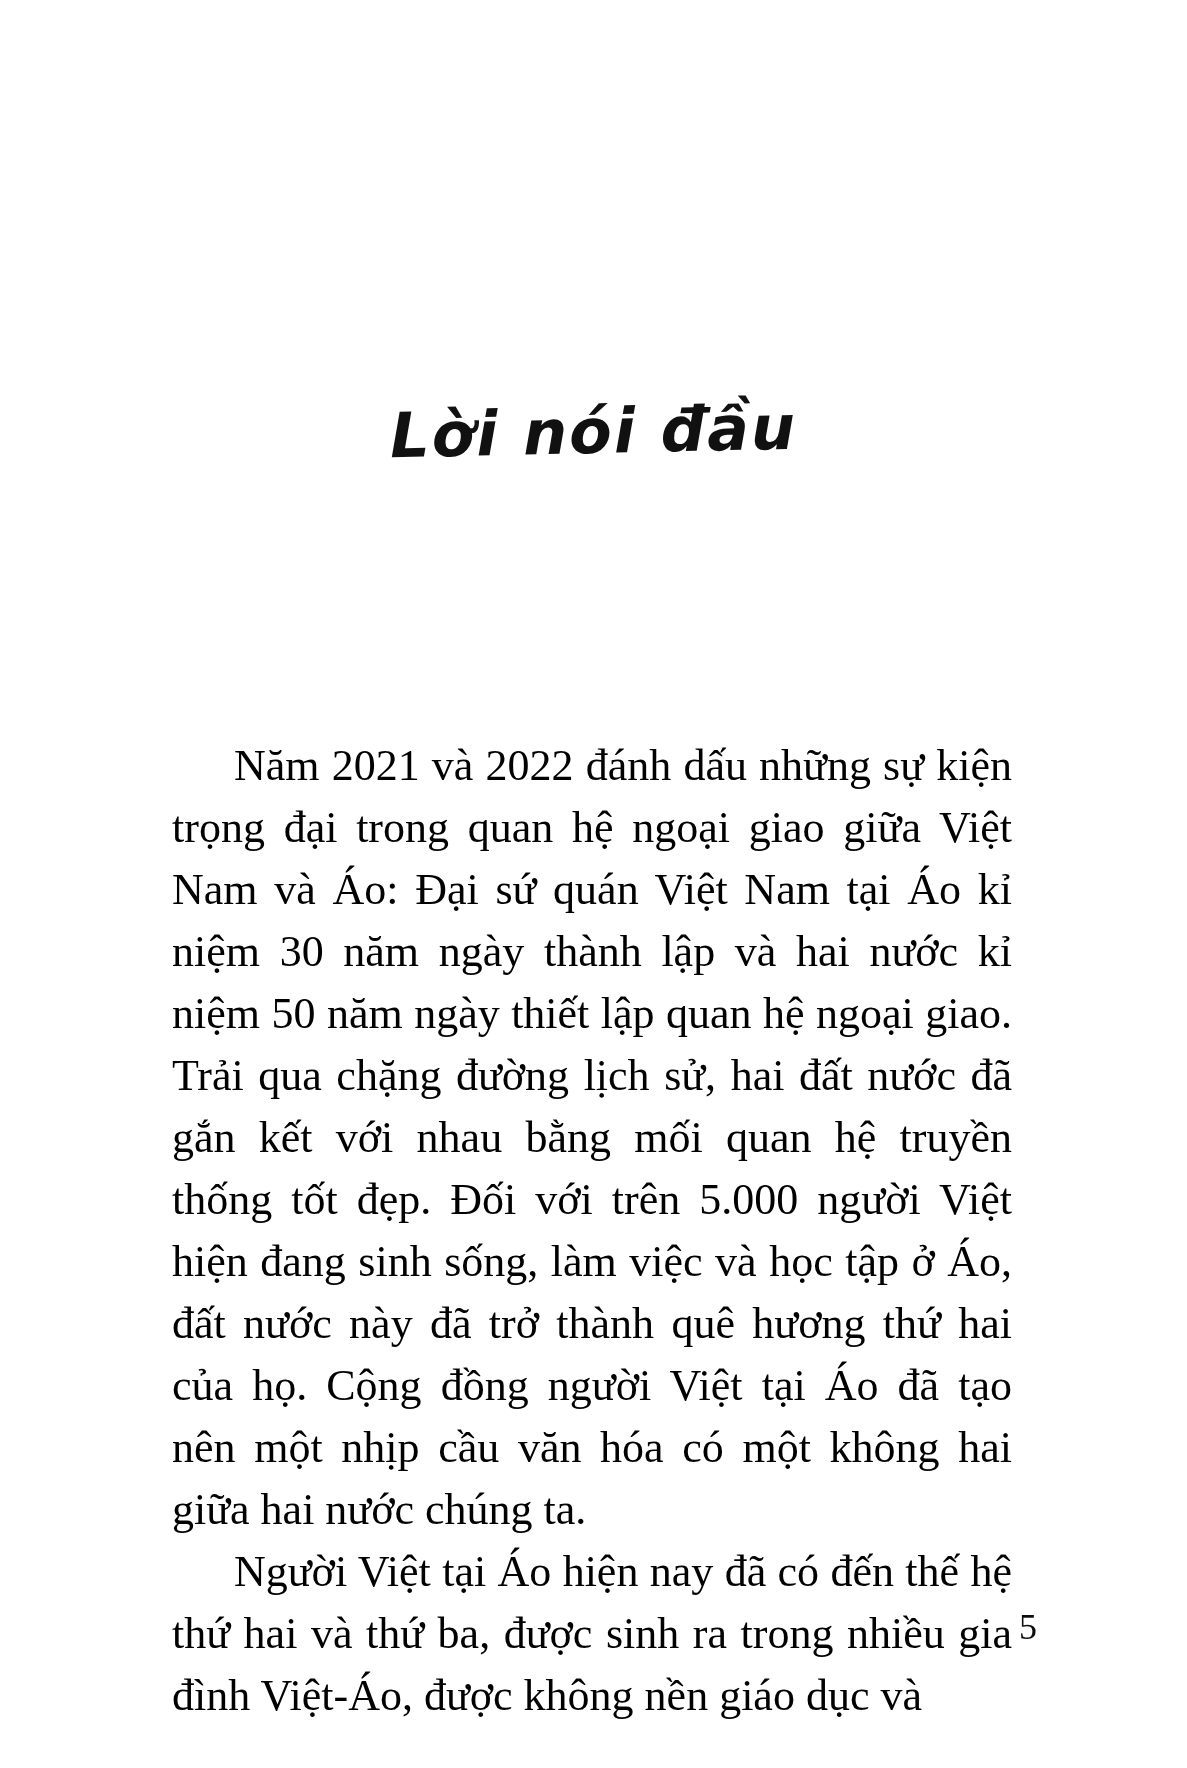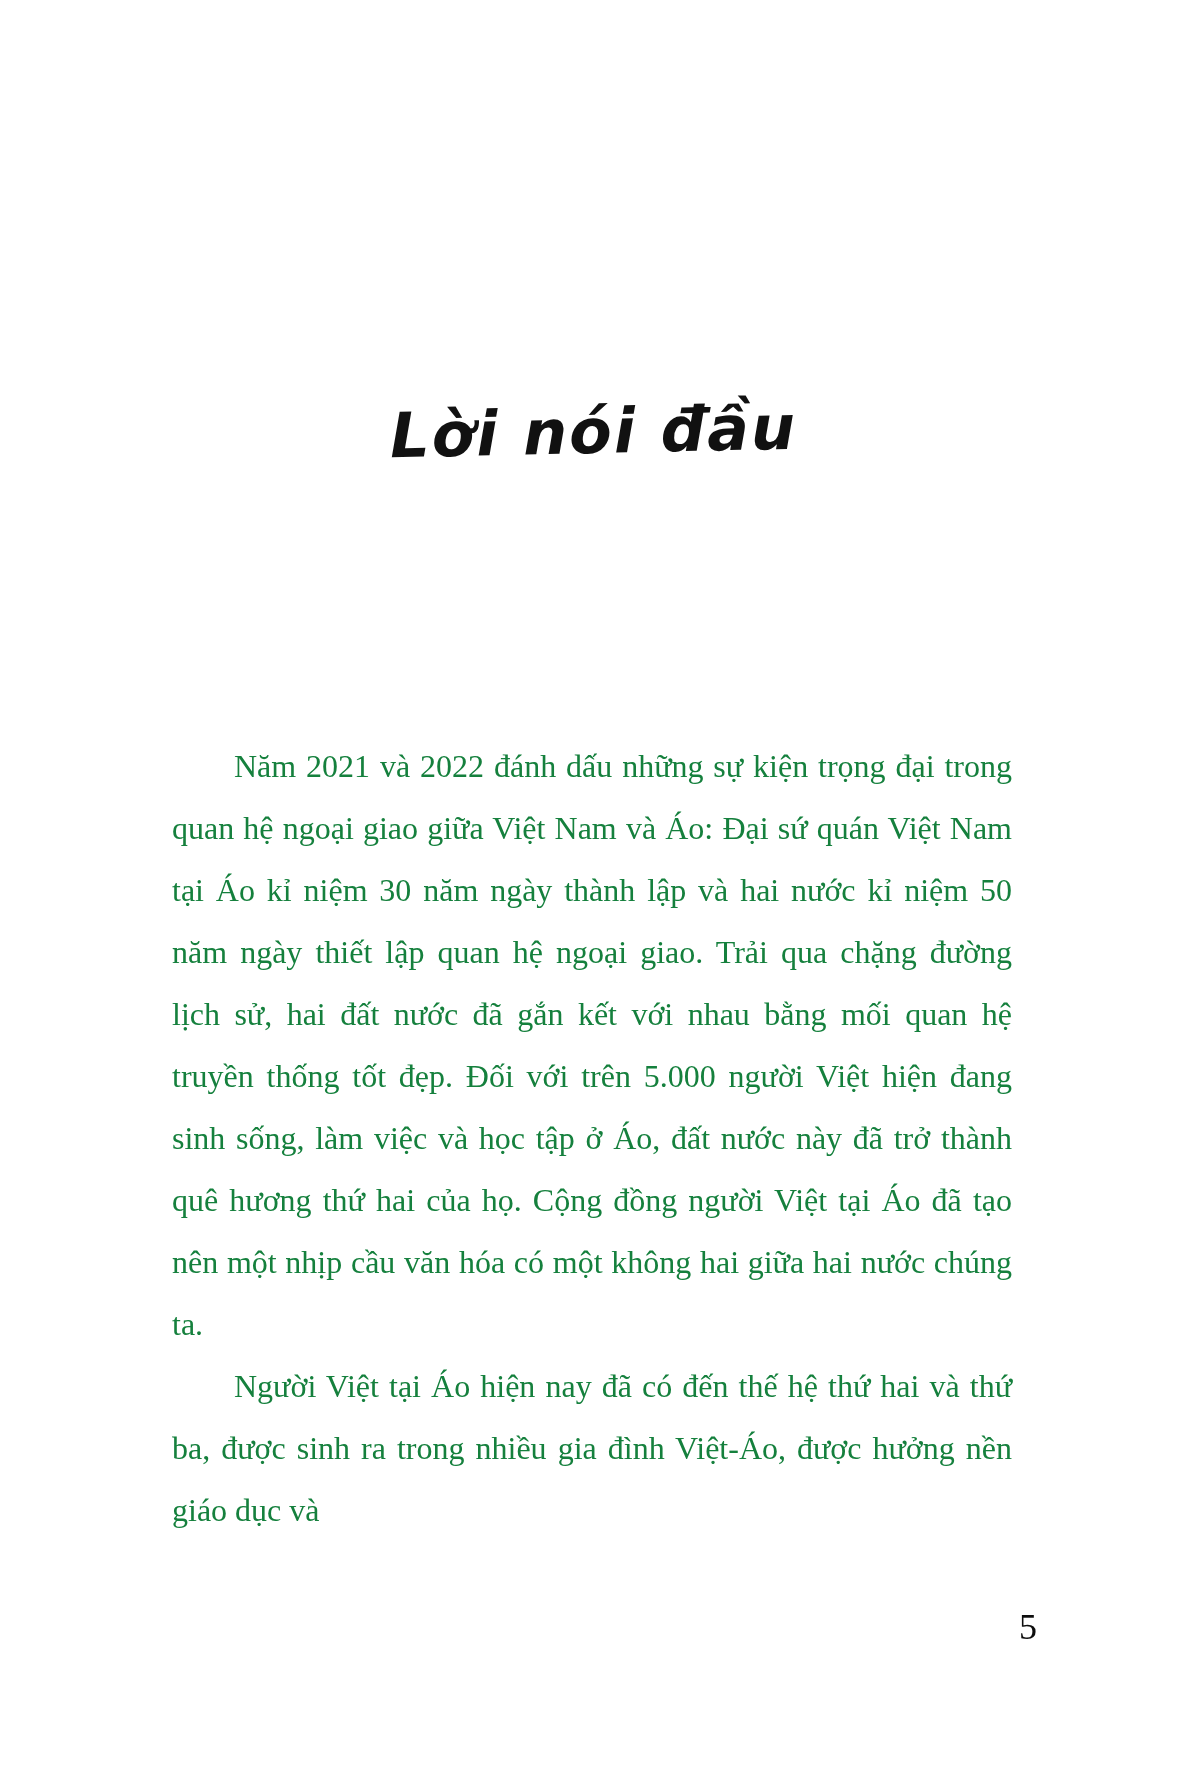--- a/index.html
+++ b/index.html
@@ -28,23 +28,23 @@
     letter-spacing: 2px;
     color: #111111;
     transform: rotate(-1.2deg);
   }
   .body-text {
     position: absolute;
     top: 735px;
     left: 172px;
     width: 840px;
     font-family: "Liberation Serif", serif;
-    font-size: 32px;
+    font-size: 44px;
     line-height: 62px;
-    color: #15803d;
+    color: #000000;
     text-align: justify;
     text-justify: inter-word;
   }
   .body-text p {
     margin: 0 0 0 0;
     text-indent: 62px;
   }
   .page-number {
     position: absolute;
     bottom: 120px;
@@ -56,18 +56,18 @@
 </style>
 </head>
 <body>
 
 <div class="page">
 
   <div class="title">Lời nói đầu</div>
 
   <div class="body-text">
     <p>Năm 2021 và 2022 đánh dấu những sự kiện trọng đại trong quan hệ ngoại giao giữa Việt Nam và Áo: Đại sứ quán Việt Nam tại Áo kỉ niệm 30 năm ngày thành lập và hai nước kỉ niệm 50 năm ngày thiết lập quan hệ ngoại giao. Trải qua chặng đường lịch sử, hai đất nước đã gắn kết với nhau bằng mối quan hệ truyền thống tốt đẹp. Đối với trên 5.000 người Việt hiện đang sinh sống, làm việc và học tập ở Áo, đất nước này đã trở thành quê hương thứ hai của họ. Cộng đồng người Việt tại Áo đã tạo nên một nhịp cầu văn hóa có một không hai giữa hai nước chúng ta.</p>
-    <p>Người Việt tại Áo hiện nay đã có đến thế hệ thứ hai và thứ ba, được sinh ra trong nhiều gia đình Việt-Áo, được hưởng nền giáo dục và</p>
+    <p>Người Việt tại Áo hiện nay đã có đến thế hệ thứ hai và thứ ba, được sinh ra trong nhiều gia đình Việt-Áo, được không nền giáo dục và</p>
   </div>
 
   <div class="page-number">5</div>
 
 </div>
 
 </body></html>

